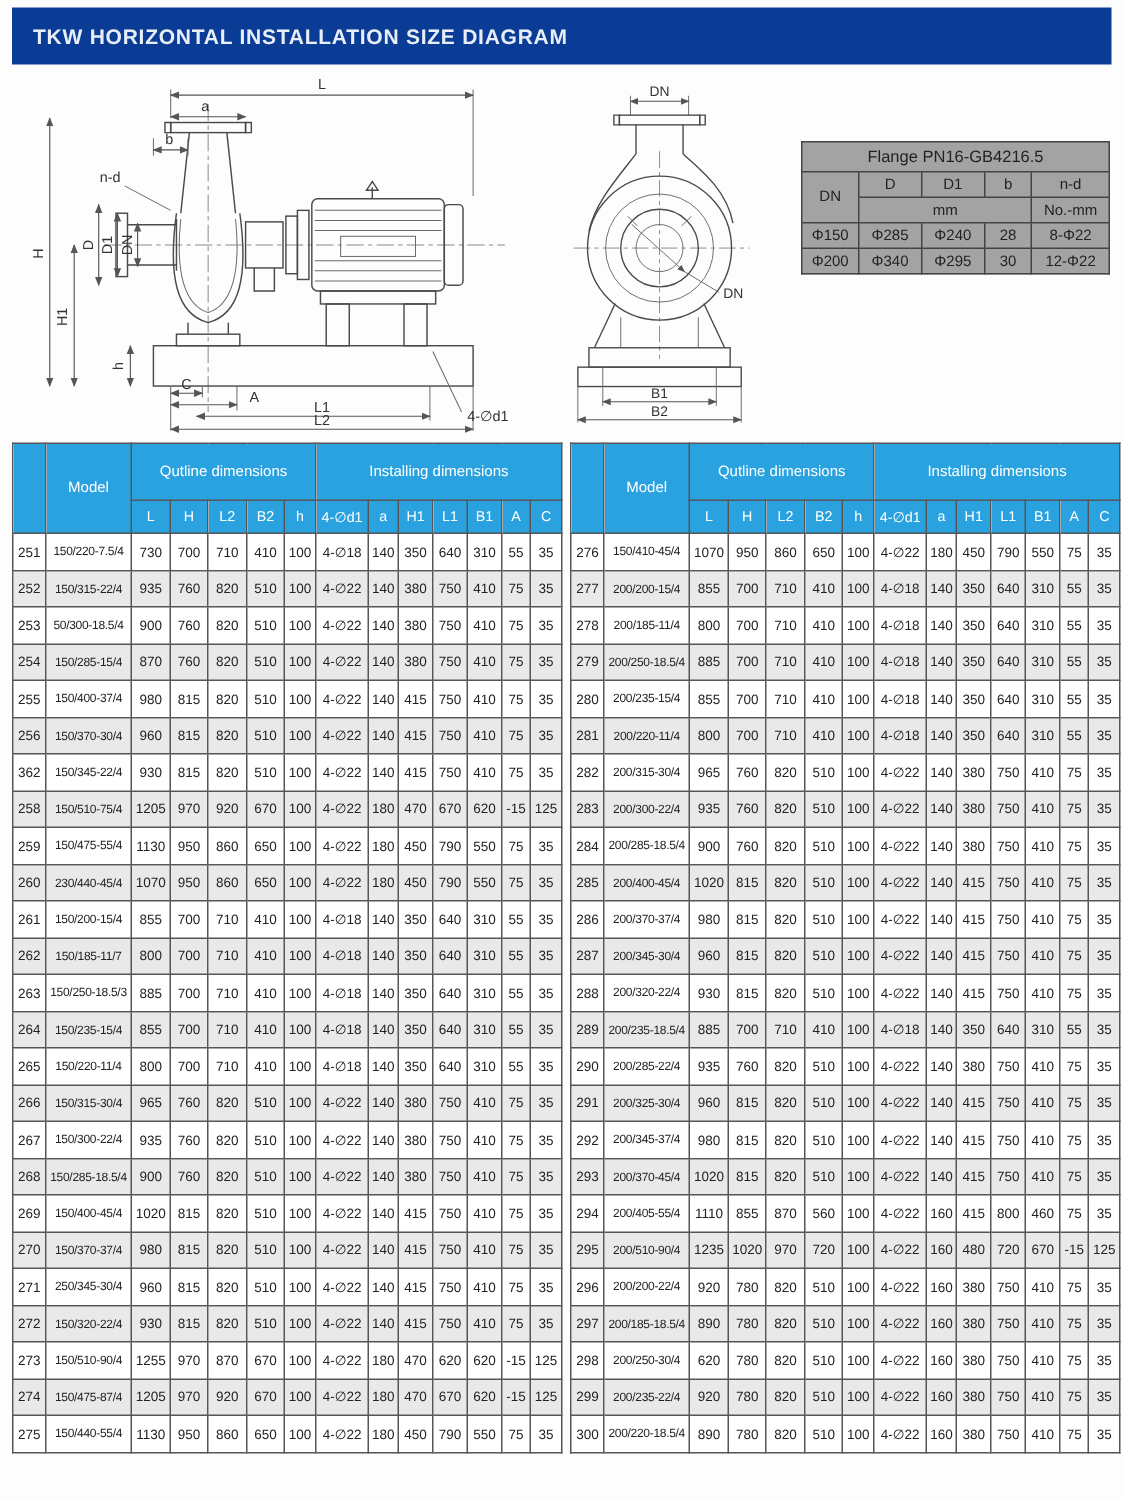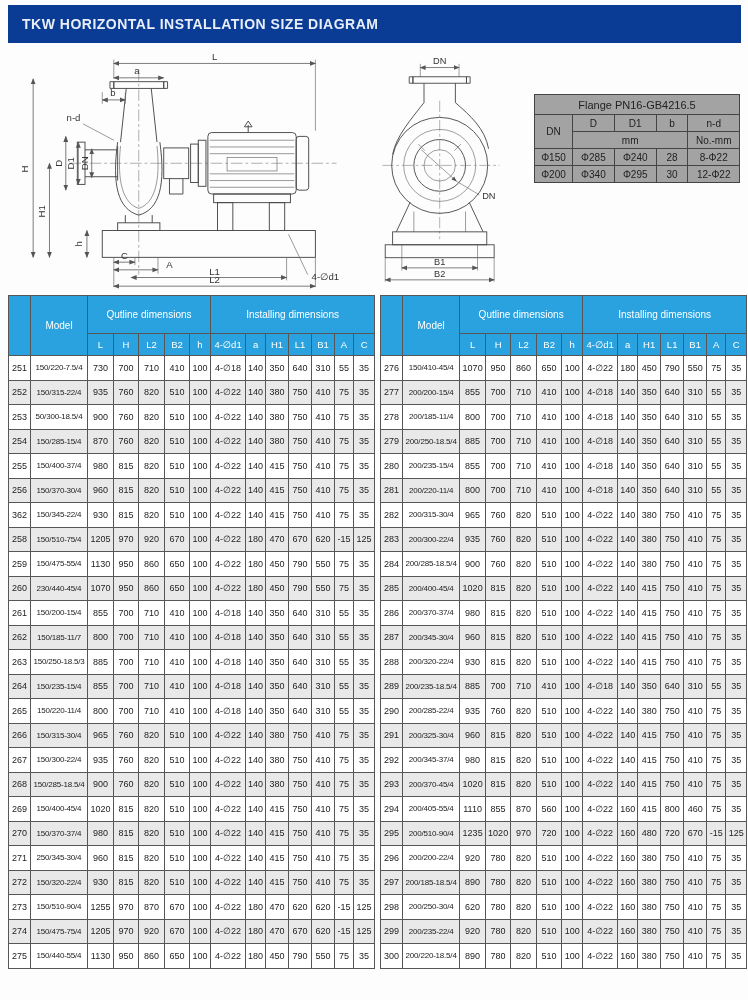--- a/index.html
+++ b/index.html
@@ -617,21 +617,21 @@
           <td>4-∅22</td>
           <td>180</td>
           <td>470</td>
           <td>620</td>
           <td>620</td>
           <td>-15</td>
           <td>125</td>
         </tr>
         <tr class="alt">
           <td>274</td>
-          <td class="model">150/475-75/4</td>
+          <td class="model">150/475-87/4</td>
           <td>1205</td>
           <td>970</td>
           <td>920</td>
           <td>670</td>
           <td>100</td>
           <td>4-∅22</td>
           <td>180</td>
           <td>470</td>
           <td>670</td>
           <td>620</td>

